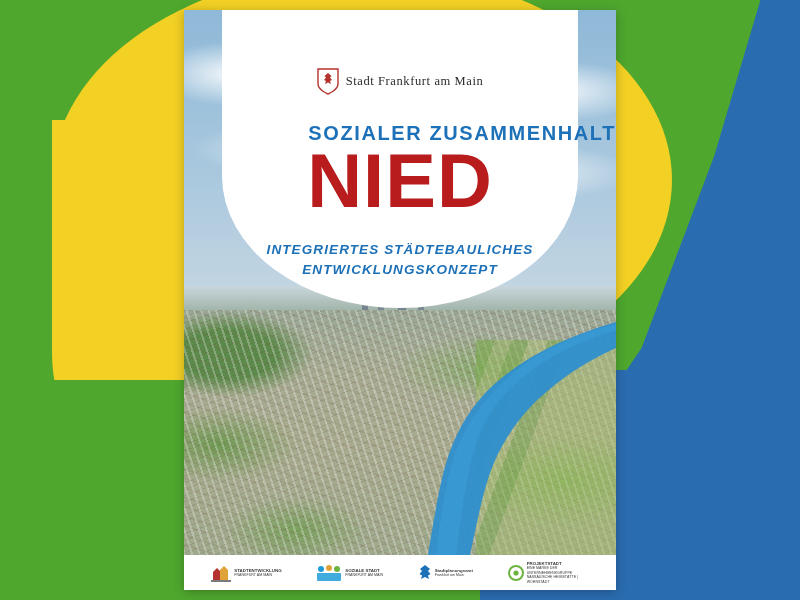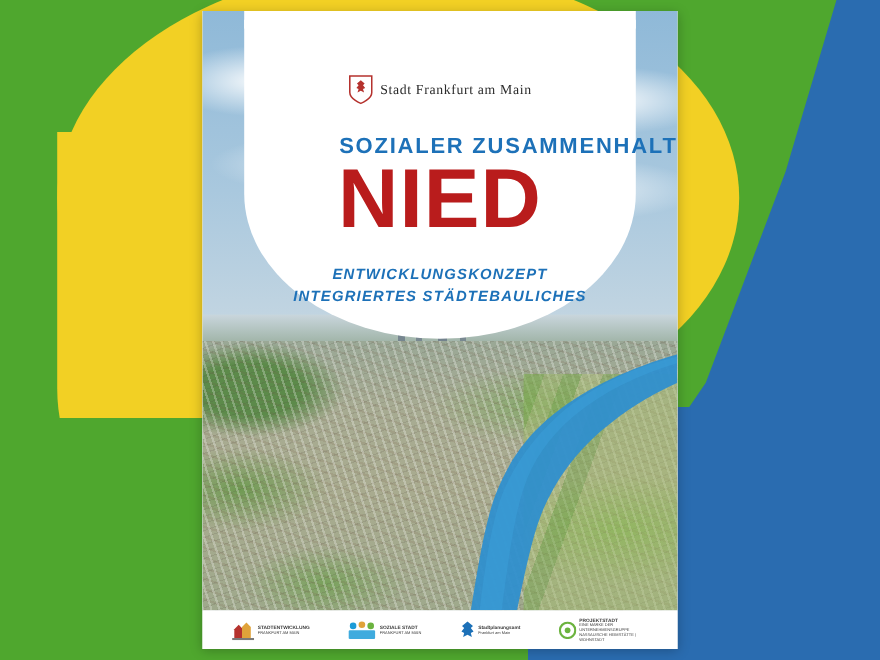--- a/index.html
+++ b/index.html
@@ -323,22 +323,22 @@
       <svg class="crest" viewBox="0 0 22 27">
         <path d="M1 1 H21 V16 C21 22 11 26 11 26 C11 26 1 22 1 16 Z" fill="#ffffff" stroke="#b5322e" stroke-width="1.4"></path>
         <path d="M11 5 L14.5 8 L13 9.5 L15 12 L13 13 L14 16 L11 14.5 L8 16 L9 13 L7 12 L9 9.5 L7.5 8 Z" fill="#b5322e"></path>
       </svg>
       <div class="crest-text">Stadt Frankfurt am Main</div>
     </div>
 
     <div class="kicker">SOZIALER ZUSAMMENHALT</div>
     <div class="bigtitle">NIED</div>
     <div class="subtitle">
+      <div>INTEGRIERTES STÄDTEBAULICHES</div>
       <div>ENTWICKLUNGSKONZEPT</div>
-      <div>INTEGRIERTES STÄDTEBAULICHES</div>
     </div>
 
     <div class="footer">
 
       <div class="logo">
         <svg class="logo-mark" width="20" height="18" viewBox="0 0 20 18">
           <path d="M2 17 V8 L6 4 L10 8 V17 Z" fill="#b5322e"></path>
           <path d="M9 17 V6 L13 2 L17 6 V17 Z" fill="#e0a33a"></path>
           <rect x="0" y="16" width="20" height="2" fill="#7a7a7a"></rect>
         </svg>

